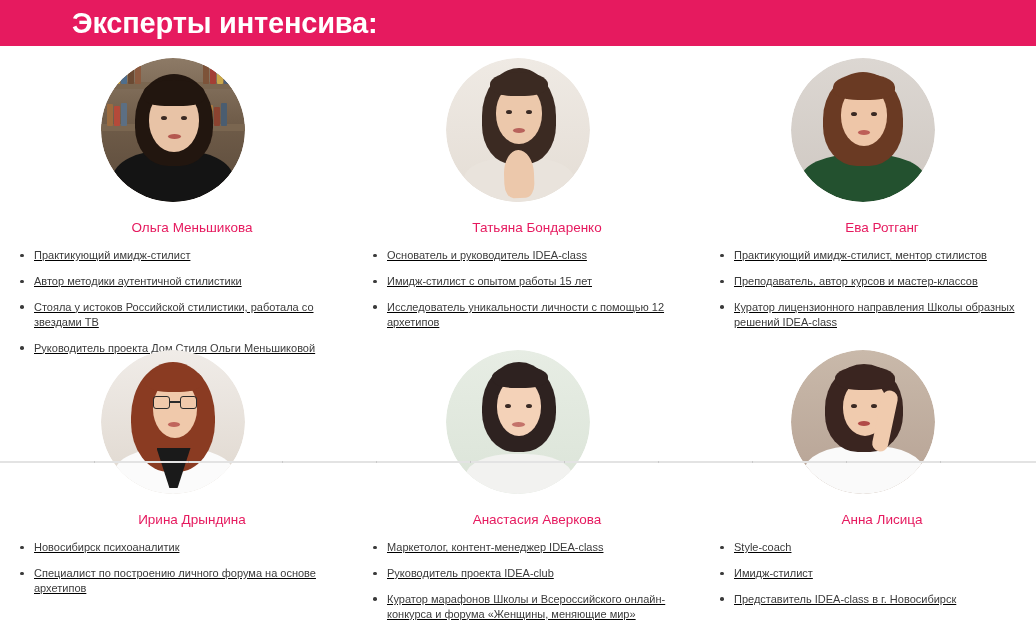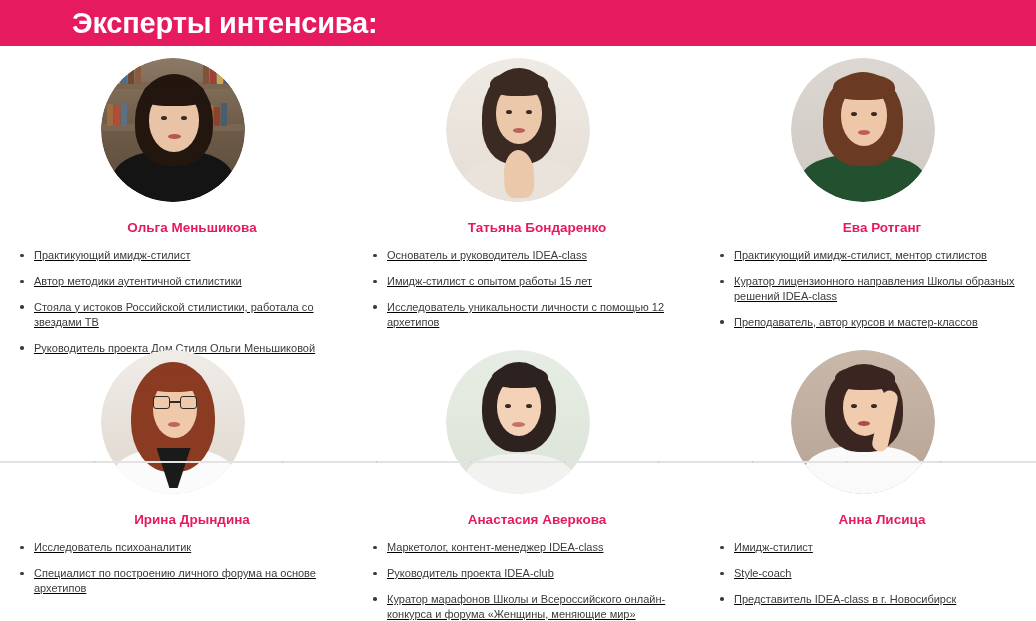--- a/index.html
+++ b/index.html
@@ -78,21 +78,21 @@
     height: 144px;
     border-radius: 50%;
     position: relative;
     overflow: hidden;
   }
 
   .expert-name {
     margin-top: 18px;
     color: #e61a5f;
     font-size: 13.5px;
-    font-weight: bold;
+    font-weight: normal;
     text-align: center;
     line-height: 1.2;
     margin-left: 39px;
   }
 
   .bullets {
     margin: 12px 0 0 0;
     padding: 0 0 0 0;
     width: 100%;
     list-style: none;
@@ -299,22 +299,22 @@
             <div class="face"></div>
             <div class="fringe"></div>
             <div class="eye" style="left:60px; top:54px; width:6px; height:4px;"></div>
             <div class="eye" style="left:80px; top:54px; width:6px; height:4px;"></div>
             <div class="lip" style="left:67px; top:72px; width:12px; height:5px; background:#bd5f58;"></div>
           </div>
         </div>
         <div class="expert-name">Ева Ротганг</div>
         <ul class="bullets">
           <li>Практикующий имидж-стилист, ментор стилистов</li>
+          <li>Преподаватель, автор курсов и мастер-классов</li>
           <li>Куратор лицензионного направления Школы образных решений IDEA-class</li>
-          <li>Преподаватель, автор курсов и мастер-классов</li>
         </ul>
       </div>
 
     </div>
 
     <div class="row row-2">
 
       <div class="expert-card card-col-1">
         <div class="avatar-wrap">
           <div class="avatar p4">
@@ -328,21 +328,21 @@
               <div class="lens l1"></div>
               <div class="lens l2"></div>
               <div class="bridge"></div>
             </div>
             <div class="lip" style="left:67px; top:72px; width:12px; height:5px; background:#c0655c;"></div>
             <div class="collar"></div>
           </div>
         </div>
         <div class="expert-name">Ирина Дрындина</div>
         <ul class="bullets">
-          <li>Исследователь психоаналитик</li>
+          <li>Новосибирск психоаналитик</li>
           <li>Специалист по построению личного форума на основе архетипов</li>
         </ul>
       </div>
 
       <div class="expert-card card-col-2">
         <div class="avatar-wrap">
           <div class="avatar p5">
             <div class="bg"></div>
             <div class="body"></div>
             <div class="neck"></div>
@@ -372,22 +372,22 @@
             <div class="face"></div>
             <div class="fringe"></div>
             <div class="eye" style="left:60px; top:54px; width:6px; height:4px;"></div>
             <div class="eye" style="left:80px; top:54px; width:6px; height:4px;"></div>
             <div class="lip" style="left:67px; top:71px; width:12px; height:5px; background:#b14b48;"></div>
             <div class="arm"></div>
           </div>
         </div>
         <div class="expert-name">Анна Лисица</div>
         <ul class="bullets">
+          <li>Style-coach</li>
           <li>Имидж-стилист</li>
-          <li>Style-coach</li>
           <li>Представитель IDEA-class в г. Новосибирск</li>
         </ul>
       </div>
 
     </div>
 
   </div>
 
   <div class="bottom-rule">
     <div class="tick" style="left:94px;"></div>

